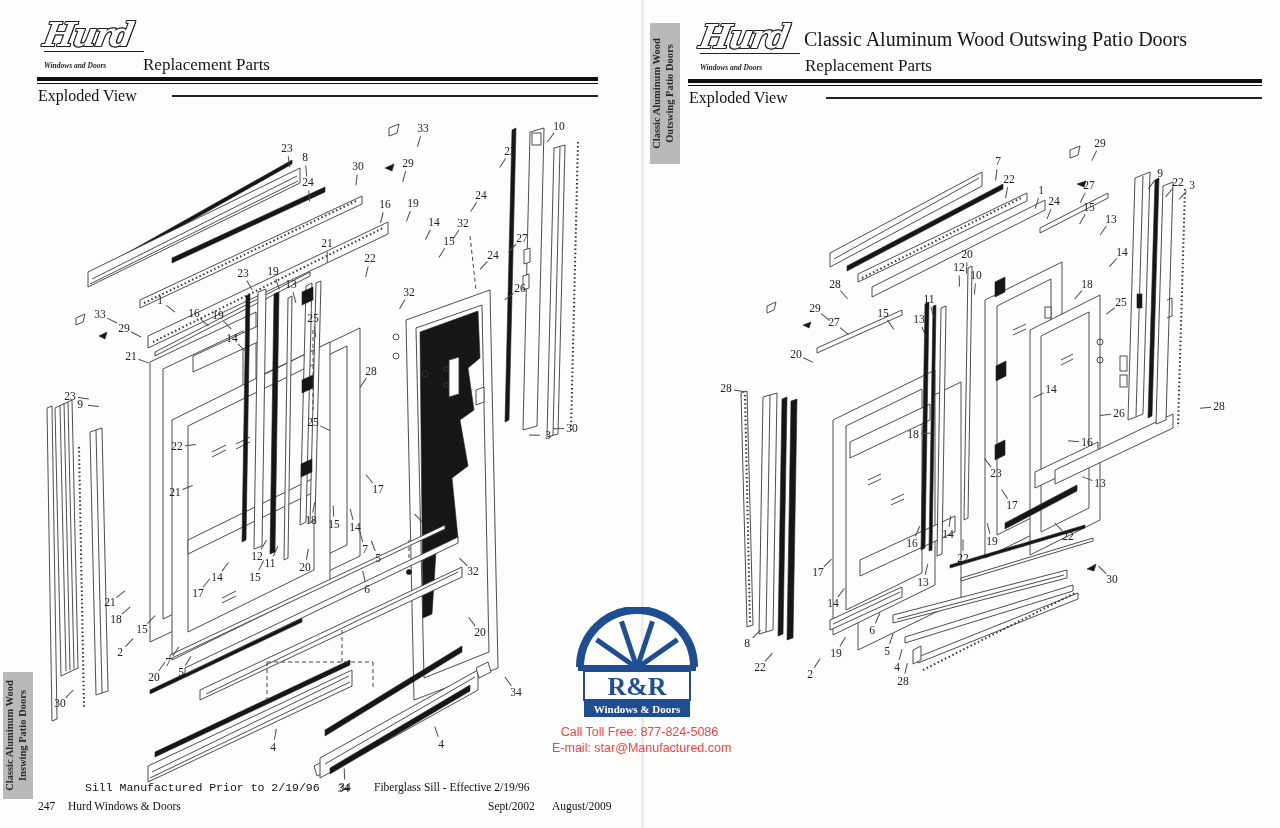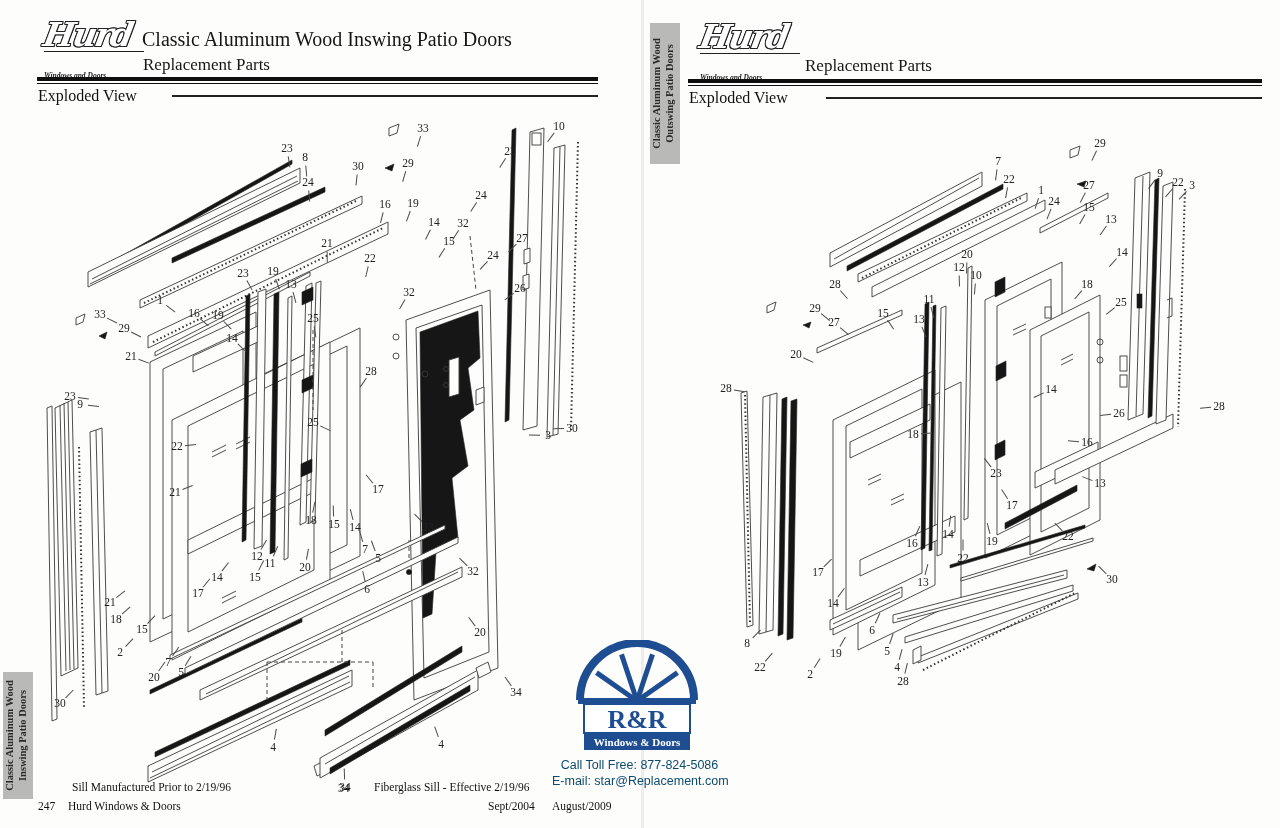--- a/index.html
+++ b/index.html
@@ -7,21 +7,21 @@
        font-family:"Liberation Serif",serif;color:#1c1c1c;}
   .page{position:absolute;top:0;height:828px;background:#fdfdfc;}
   #page-left{left:0;width:643px;}
   #page-right{left:643px;width:637px;}
   .seam{position:absolute;left:641px;top:0;width:3px;height:828px;background:#ececea;}
   .hurd-logo{position:absolute;width:100px;}
   .hurd-script{font-family:"DejaVu Serif",serif;font-style:italic;font-weight:bold;
     font-size:33px;line-height:30px;color:#fff;letter-spacing:-2px;transform:skewX(-10deg);
     text-shadow:1px 0 #222,-1px 0 #222,0 1px #222,0 -1px #222,1px 1px #222,-1px -1px #222,1px -1px #222,-1px 1px #222;}
   .hurd-tag{font-style:italic;font-weight:bold;font-size:7.5px;border-top:1.5px solid #222;
-    margin-top:1px;padding-top:19px;white-space:nowrap;}
+    margin-top:1px;padding-top:9px;white-space:nowrap;}
   .page-title{position:absolute;font-size:20px;white-space:nowrap;color:#151515;}
   .page-sub{position:absolute;font-size:17px;white-space:nowrap;color:#151515;}
   .thick-rule{position:absolute;height:4px;background:#0f0f0f;}
   .thick-rule:after{content:"";position:absolute;left:0;right:0;top:6px;height:1px;background:#0f0f0f;}
   .exploded{position:absolute;font-size:16px;color:#111;white-space:nowrap;}
   .exp-rule{position:absolute;height:2px;background:#222;}
 
   
   .sidebar{position:absolute;background:#b9b9b7;}
   .sidebar-inner{position:absolute;left:0;top:0;transform:rotate(-90deg) translateX(-100%);
@@ -32,45 +32,44 @@
   .diagram{position:absolute;left:0;top:0;width:100%;height:100%;}
   .callout{position:absolute;transform:translate(-50%,-50%);font-size:11.5px;color:#222;
     z-index:6;background:transparent;padding:0 1px;}
   .leader{position:absolute;width:11px;height:1px;background:#4a4a4a;transform-origin:0 50%;z-index:5;}
 
   
   .caption{position:absolute;font-size:11.5px;color:#111;white-space:nowrap;}
   .footer-row{position:absolute;font-size:11.5px;color:#111;white-space:nowrap;}
 
   
-  .stamp{position:absolute;left:552px;top:640px;width:175px;height:150px;z-index:9;text-align:center;}
+  .stamp{position:absolute;left:552px;top:607px;width:175px;height:150px;z-index:9;text-align:center;}
   .stamp svg{display:block;margin:0 auto;}
   .stamp-rr{font-family:"Liberation Serif",serif;font-weight:bold;}
   .stamp-phone,.stamp-email{position:absolute;left:0;right:0;font-family:"Liberation Sans",sans-serif;
-    font-size:12.5px;color:#0c4a6e;white-space:nowrap;text-align:center;}
+    font-size:12.5px;color:#ef4444;white-space:nowrap;text-align:center;}
   .stamp-phone{top:118px;}
   .stamp-email{top:134px;}
 
   svg .ln{stroke:#3a3a3a;stroke-width:0.9;fill:none;}
   svg .wh{stroke:#3a3a3a;stroke-width:0.9;fill:#fdfdfc;}
   svg .dk{stroke:#222;stroke-width:0.6;fill:#161616;}
   svg .dot{stroke:#333;stroke-width:2;stroke-dasharray:1.5 2.6;fill:none;}
   svg .dsh{stroke:#444;stroke-width:1;stroke-dasharray:4 3;fill:none;}
   svg text{font-family:"Liberation Serif",serif;}
 </style>
 </head>
 <body>
 
 <div class="page" id="page-left">
 
   <div class="hurd-logo" style="left:44px;top:20px;">
     <div class="hurd-script">Hurd</div>
     <div class="hurd-tag">Windows and Doors</div>
   </div>
-  <div class="page-title" style="left:142px;top:28px;">Classic Aluminum Wood Inswing Patio Doors</div>
   <div class="page-sub" style="left:143px;top:55px;">Replacement Parts</div>
   <div class="thick-rule" style="left:37px;top:77px;width:561px;"></div>
   <div class="exploded" style="left:38px;top:87px;">Exploded View</div>
   <div class="exp-rule" style="left:172px;top:95px;width:426px;"></div>
 
   <div class="sidebar" style="left:3px;top:672px;width:30px;height:127px;">
     <div class="sidebar-inner" style="width:127px;height:30px;">
       <div>Classic Aluminum Wood</div>
       <div>Inswing Patio Doors</div>
     </div>
@@ -330,43 +329,44 @@
       <span class="callout" style="left: 60px; top: 703px;">30</span>
       <span class="leader" style="left: 60px; top: 703px; transform: rotate(-45.3165deg) translateX(8px);"></span>
       <span class="callout" style="left: 273px; top: 747px;">4</span>
       <span class="leader" style="left: 273px; top: 747px; transform: rotate(-79.8065deg) translateX(8px);"></span>
       <span class="callout" style="left: 441px; top: 744px;">4</span>
       <span class="leader" style="left: 441px; top: 744px; transform: rotate(-109.469deg) translateX(8px);"></span>
       <span class="callout" style="left: 345px; top: 787px;">34</span>
       <span class="leader" style="left: 345px; top: 787px; transform: rotate(-92.406deg) translateX(8px);"></span>
     </div>
 
-  <div class="caption" style="left:72px;top:781px;">Sill Manufactured Prior to 2/19/96</div>
+  <div class="caption" style="left:85px;top:781px;font-family:Liberation Mono, monospace;">Sill Manufactured Prior to 2/19/96</div>
   <div class="caption" style="left:338px;top:782px;">34</div>
   <div class="caption" style="left:374px;top:781px;">Fiberglass Sill - Effective 2/19/96</div>
 
   <div class="footer-row" style="left:38px;top:800px;">247</div>
   <div class="footer-row" style="left:68px;top:800px;">Hurd Windows &amp; Doors</div>
-  <div class="footer-row" style="left:488px;top:800px;">Sept/2004</div>
+  <div class="footer-row" style="left:488px;top:800px;">Sept/2002</div>
   <div class="footer-row" style="left:552px;top:800px;">August/2009</div>
 </div>
 
 <div class="page" id="page-right">
 
   <div class="sidebar" style="left:7px;top:23px;width:30px;height:141px;">
     <div class="sidebar-inner" style="width:141px;height:30px;">
       <div>Classic Aluminum Wood</div>
       <div>Outswing Patio Doors</div>
     </div>
   </div>
 
   <div class="hurd-logo" style="left:57px;top:22px;">
     <div class="hurd-script">Hurd</div>
     <div class="hurd-tag">Windows and Doors</div>
   </div>
+  <div class="page-title" style="left:161px;top:28px;">Classic Aluminum Wood Outswing Patio Doors</div>
   <div class="page-sub" style="left:162px;top:56px;">Replacement Parts</div>
   <div class="thick-rule" style="left:45px;top:79px;width:574px;"></div>
   <div class="exploded" style="left:46px;top:89px;">Exploded View</div>
   <div class="exp-rule" style="left:183px;top:97px;width:436px;"></div>
 
   <svg class="diagram" viewBox="0 0 637 828">
 
     <g>
       <polygon class="wh" points="187,253 339,172 339,186 187,267"></polygon>
       <line class="ln" x1="191" y1="259" x2="336" y2="178"></line>
@@ -573,14 +573,14 @@
     <line x1="85" y1="61" x2="69.5" y2="14.4" stroke="#1e4e91" stroke-width="5"></line>
     <line x1="85" y1="61" x2="100.5" y2="14.4" stroke="#1e4e91" stroke-width="5"></line>
     <line x1="85" y1="61" x2="125.5" y2="32.6" stroke="#1e4e91" stroke-width="5"></line>
     <rect x="26" y="58" width="118" height="6" fill="#1e4e91"></rect>
     <rect x="32" y="64" width="106" height="29" fill="#fff" stroke="#1e4e91" stroke-width="2"></rect>
     <text x="85" y="88" text-anchor="middle" font-size="26" font-weight="bold" fill="#1e4e91" class="stamp-rr">R&amp;R</text>
     <rect x="32" y="93" width="106" height="17" fill="#1e4e91"></rect>
     <text x="85" y="106" text-anchor="middle" font-size="11" font-weight="bold" fill="#ffffff" font-family="Liberation Sans, sans-serif">Windows &amp; Doors</text>
   </svg>
   <div class="stamp-phone">Call Toll Free: 877-824-5086</div>
-  <div class="stamp-email">E-mail: star@Replacement.com</div>
+  <div class="stamp-email">E-mail: star@Manufactured.com</div>
 </div>
 
 </body></html>

